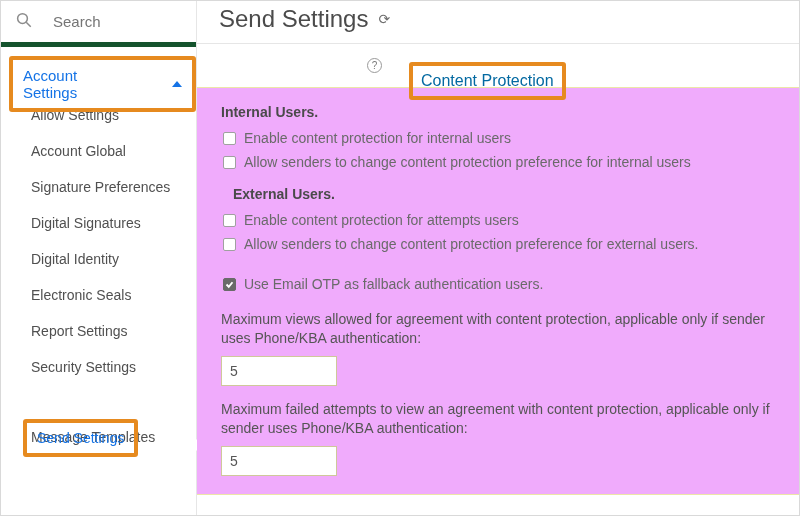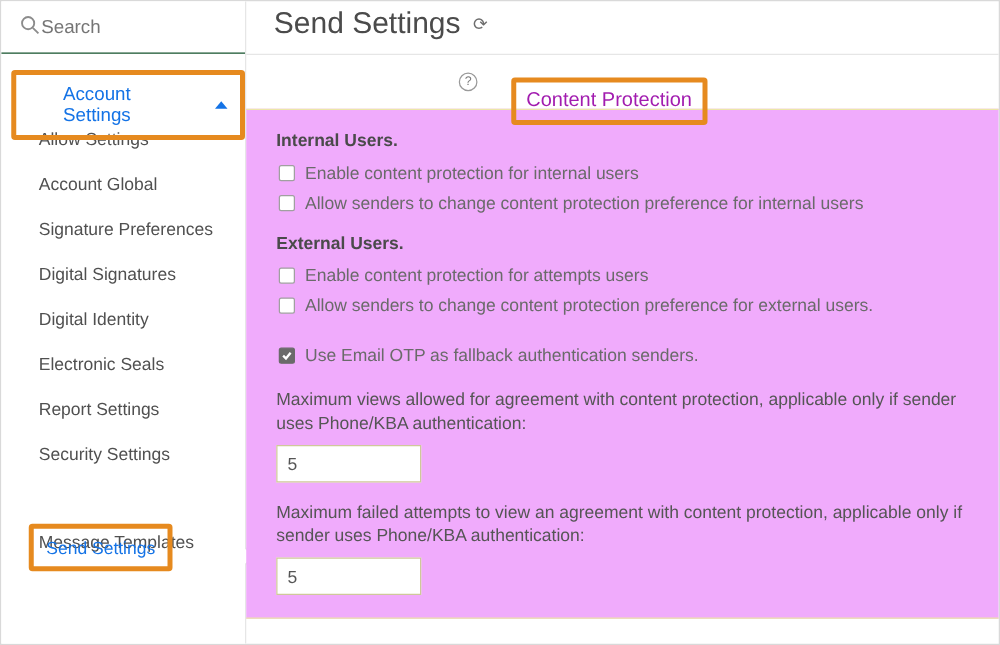--- a/index.html
+++ b/index.html
@@ -23,23 +23,23 @@
   .sidebar {
     width: 196px;
     flex: 0 0 196px;
     border-right: 1px solid #e6e6e6;
     position: relative;
     background: #fff;
   }
   .search-wrap {
     display: flex;
     align-items: center;
-    gap: 0;
+    gap: 20px;
     padding: 10px 14px 10px 14px;
-    border-bottom: 1px solid #14532d;
+    border-bottom: 5px solid #14532d;
   }
   .search-wrap svg { width: 18px; height: 18px; stroke:#8c8c8c; fill:none; }
   .search-input {
     border: none;
     outline: none;
     font-size: 15px;
     color: #8a8a8a;
     width: 100%;
     background: transparent;
   }
@@ -108,21 +108,21 @@
     color: #4b4b4b;
   }
   .reload-icon { color:#6e6e6e; font-size:14px; }
   .hr { border: none; border-top:1px solid #e6e6e6; margin:0; }
   .section-head {
     display: flex;
     align-items: center;
     gap: 8px;
     padding: 14px 0 14px 22px;
   }
-  .section-title { font-size: 16px; color:#a21caf; }
+  .section-title { font-size: 16px; color:#0369a1; }
   .help-icon {
     width: 15px; height: 15px;
     border: 1px solid #9a9a9a;
     border-radius: 50%;
     display: inline-flex;
     align-items: center;
     justify-content: center;
     font-size: 10px;
     color: #7a7a7a;
   }
@@ -193,21 +193,21 @@
       <li class="nav-item">Digital Identity</li>
       <li class="nav-item">Electronic Seals</li>
       <li class="nav-item">Report Settings</li>
       <li class="nav-item">Security Settings</li>
       <li class="nav-item" style="height:34px;"></li>
       <li class="nav-item">Message Templates</li>
     </ul>
 
     <div class="hl-account">
       <div class="highlight-box">
-        <div class="nav-header" style="padding:0; gap:40px;text-align:center;">
+        <div class="nav-header" style="padding:0; gap:40px;">
           <span>Account Settings</span>
           <span class="chevron-up"></span>
         </div>
       </div>
     </div>
     <div class="hl-send">
       <div class="highlight-box">
         <span class="nav-item active" style="padding:0;">Send Settings</span>
       </div>
     </div>
@@ -236,38 +236,38 @@
 
       <label class="cb-row">
         <span class="cb"></span>
         <span>Enable content protection for internal users</span>
       </label>
       <label class="cb-row">
         <span class="cb"></span>
         <span>Allow senders to change content protection preference for internal users</span>
       </label>
 
-      <div class="subhead" style="margin-top:12px;">External Users.</div>
+      <div class="subhead" style="margin-top:12px;margin-left:12px;">External Users.</div>
 
       <label class="cb-row">
         <span class="cb"></span>
         <span>Enable content protection for attempts users</span>
       </label>
       <label class="cb-row">
         <span class="cb"></span>
         <span>Allow senders to change content protection preference for external users.</span>
       </label>
 
       <label class="cb-row" style="margin-top:16px;">
         <span class="cb checked">
           <svg viewBox="0 0 12 12">
               <polyline points="2,6 5,9 10,3"></polyline>
             </svg>
         </span>
-        <span>Use Email OTP as fallback authentication senders.</span>
+        <span>Use Email OTP as fallback authentication users.</span>
       </label>
 
       <div class="desc">Maximum views allowed for agreement with content protection, applicable only if sender uses Phone/KBA authentication:</div>
       <input class="num-input" value="5" style="">
 
       <div class="desc">Maximum failed attempts to view an agreement with content protection, applicable only if sender uses Phone/KBA authentication:</div>
       <input class="num-input" value="5" style="">
     </div>
   </main>
 </div>

